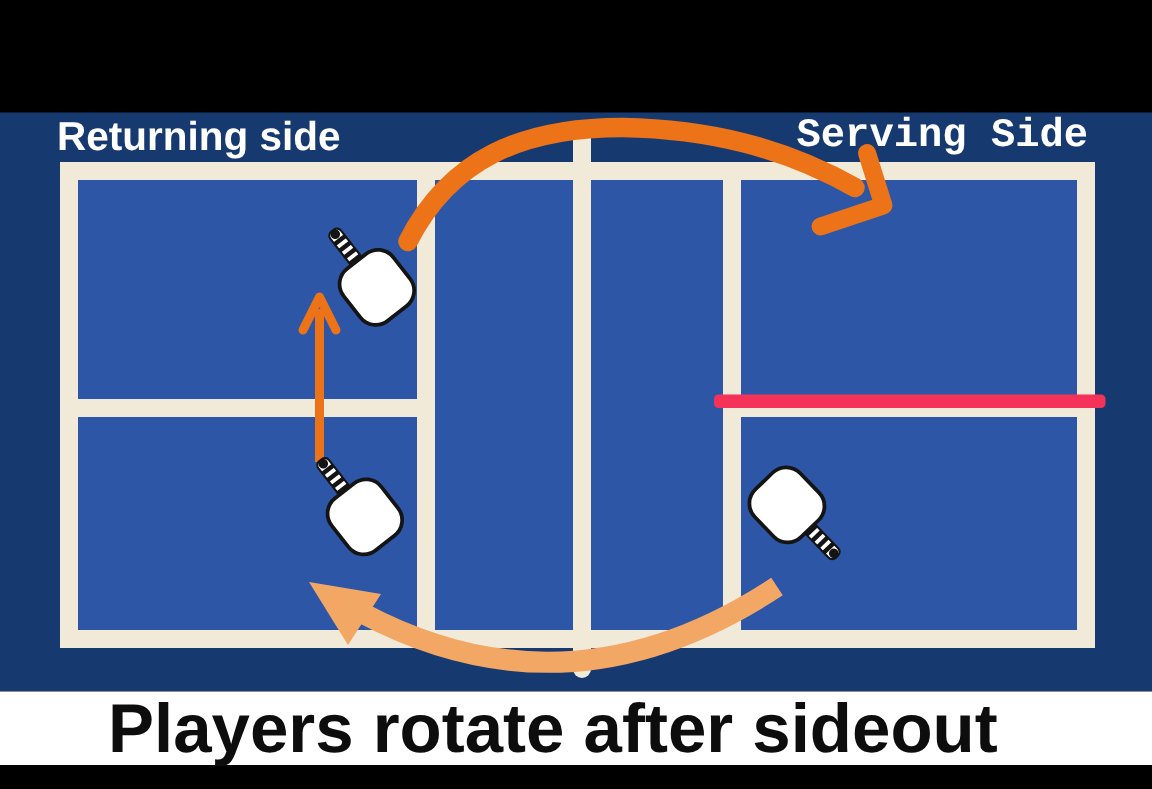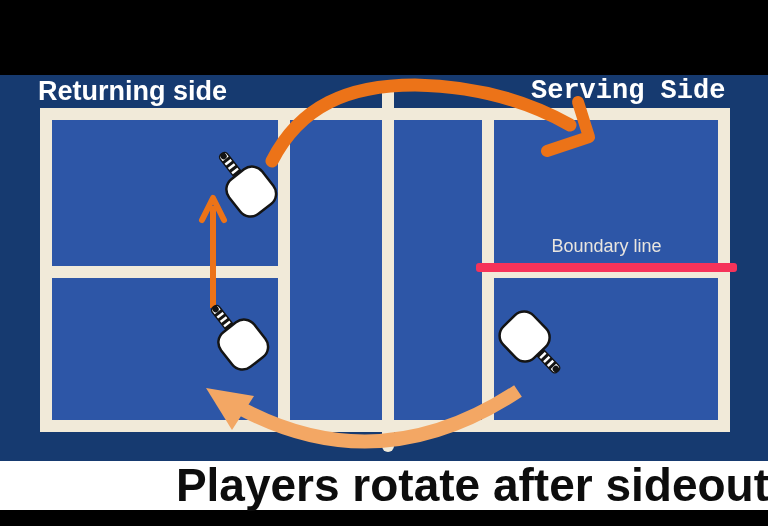--- a/index.html
+++ b/index.html
@@ -48,21 +48,21 @@
     font-weight:700;font-size:27px;line-height:30px;white-space:nowrap;
   }
   .label-returning{left:38px;top:76px;}
   .label-serving{left:531px;top:76px;font-family:Liberation Mono, monospace;}
   .label-boundary{
     position:absolute;left:476px;top:235px;width:261px;
     text-align:center;color:var(--boundary-label-cream);
     font-weight:400;font-size:18px;line-height:22px;white-space:nowrap;
   }
   .caption{
-    position:absolute;left:1px;top:459px;width:768px;height:56px;
+    position:absolute;left:16px;top:459px;width:624px;height:56px;
     padding-left:56px;box-sizing:border-box;
     text-align:right;color:var(--caption-black);
     font-weight:700;font-size:46px;line-height:52px;white-space:nowrap;
   }
 </style>
 </head>
 <body>
 
 <div class="stage">
 
@@ -101,16 +101,15 @@
     <line class="arrow-straight" x1="213" y1="308" x2="213" y2="206"></line>
     <path class="arrow-straight-head" d="M202,220 L213,198 L224,220"></path>
 
     <use href="#paddle" transform="translate(250,190) rotate(-38)"></use>
     <use href="#paddle" transform="translate(242,343) rotate(-38)"></use>
     <use href="#paddle" transform="translate(526,338) rotate(136)"></use>
   </svg>
 
   <div class="label label-returning">Returning side</div>
   <div class="label label-serving">Serving Side</div>
-  <div class="label-boundary">Boundary line</div>
   <div class="caption">Players rotate after sideout</div>
 
 </div>
 
 </body></html>

